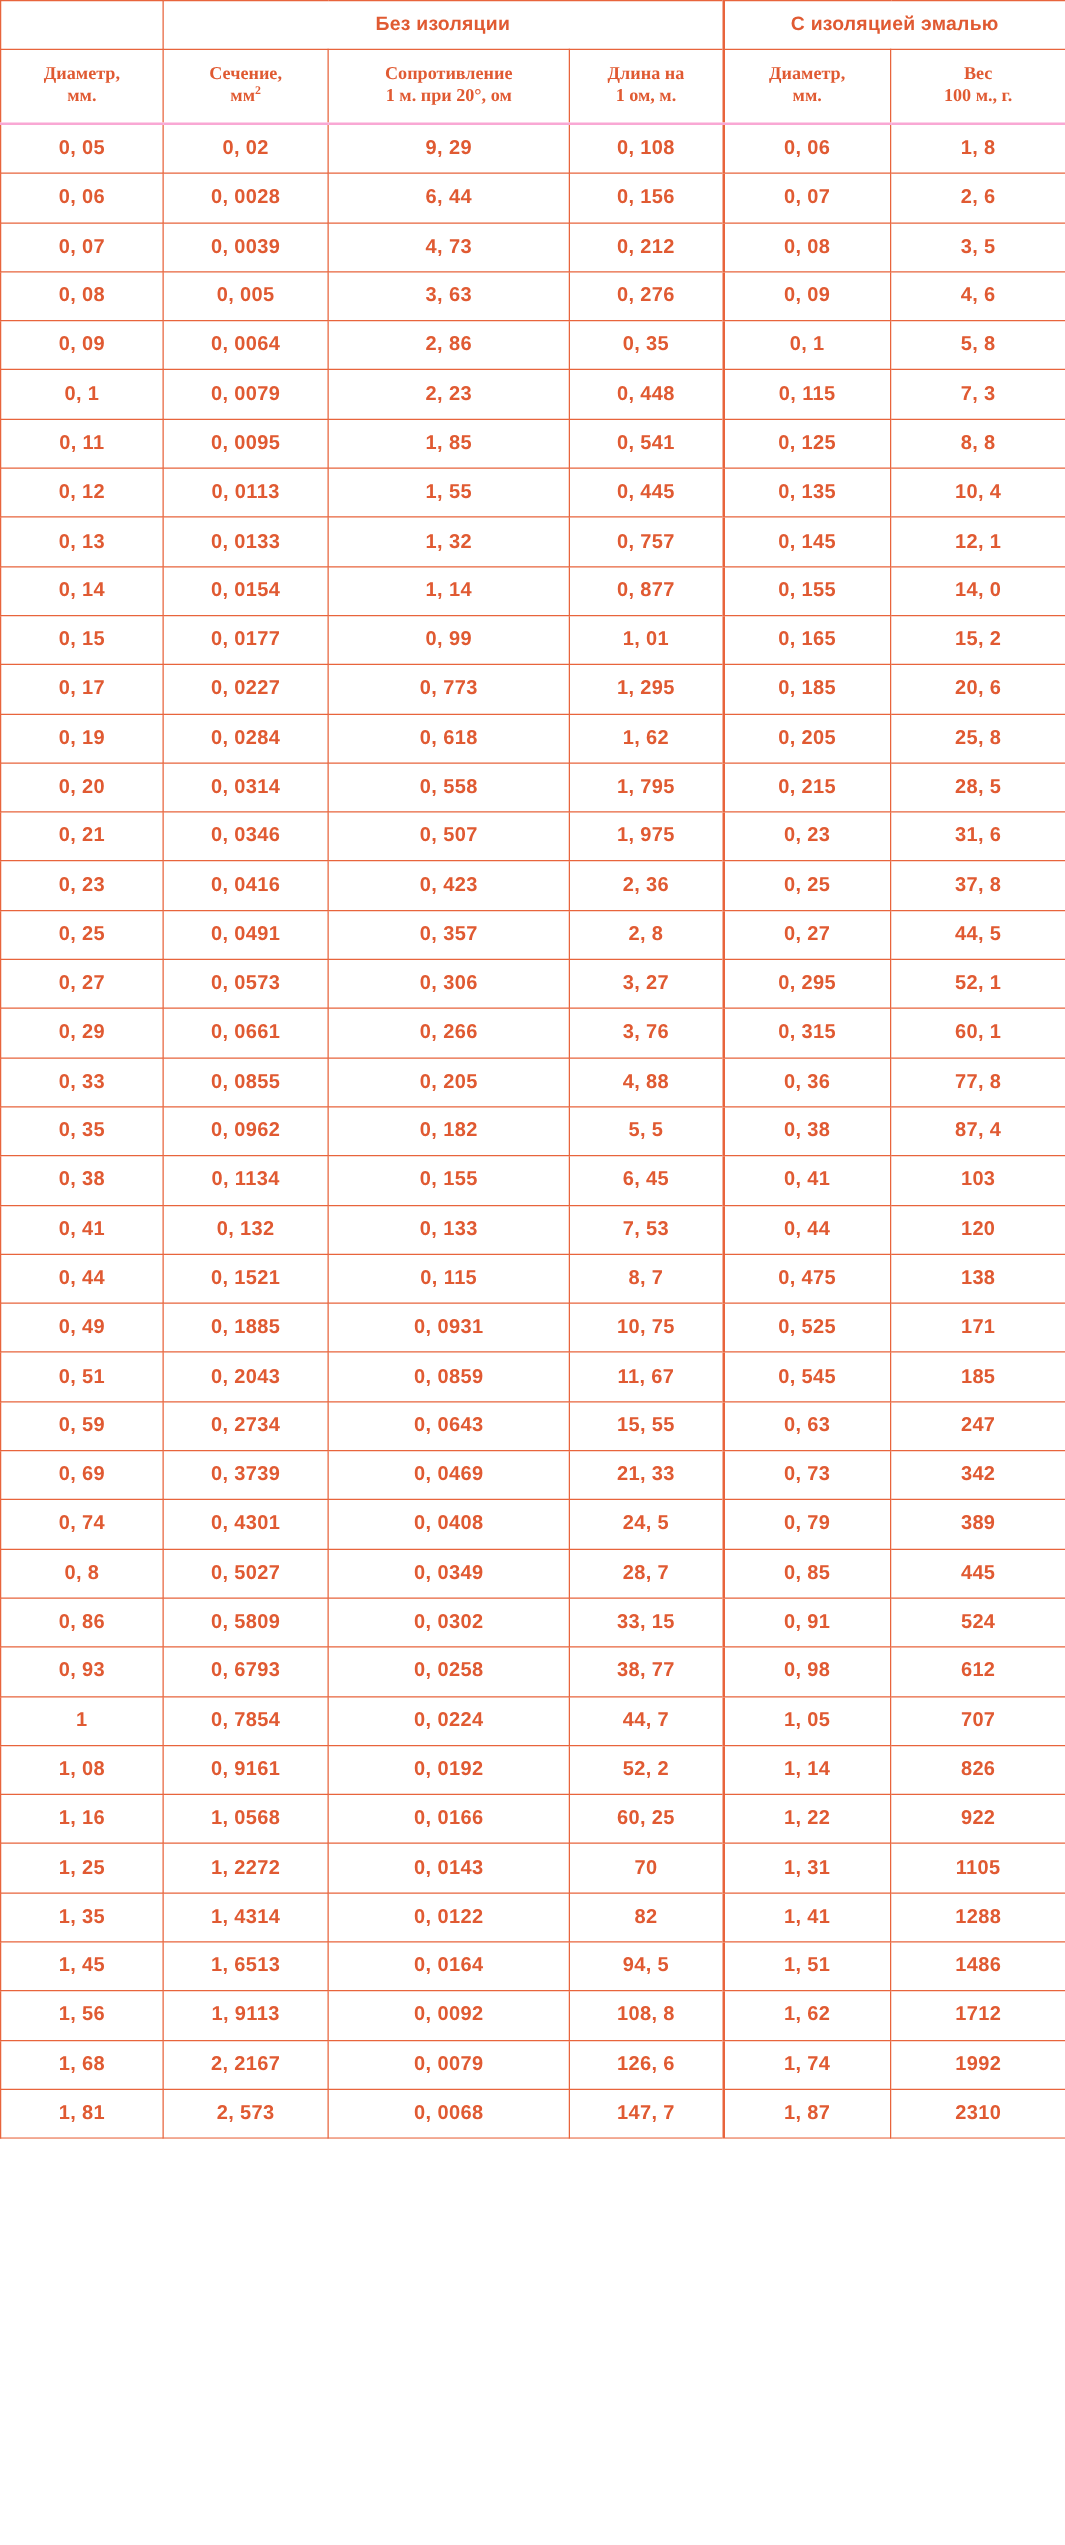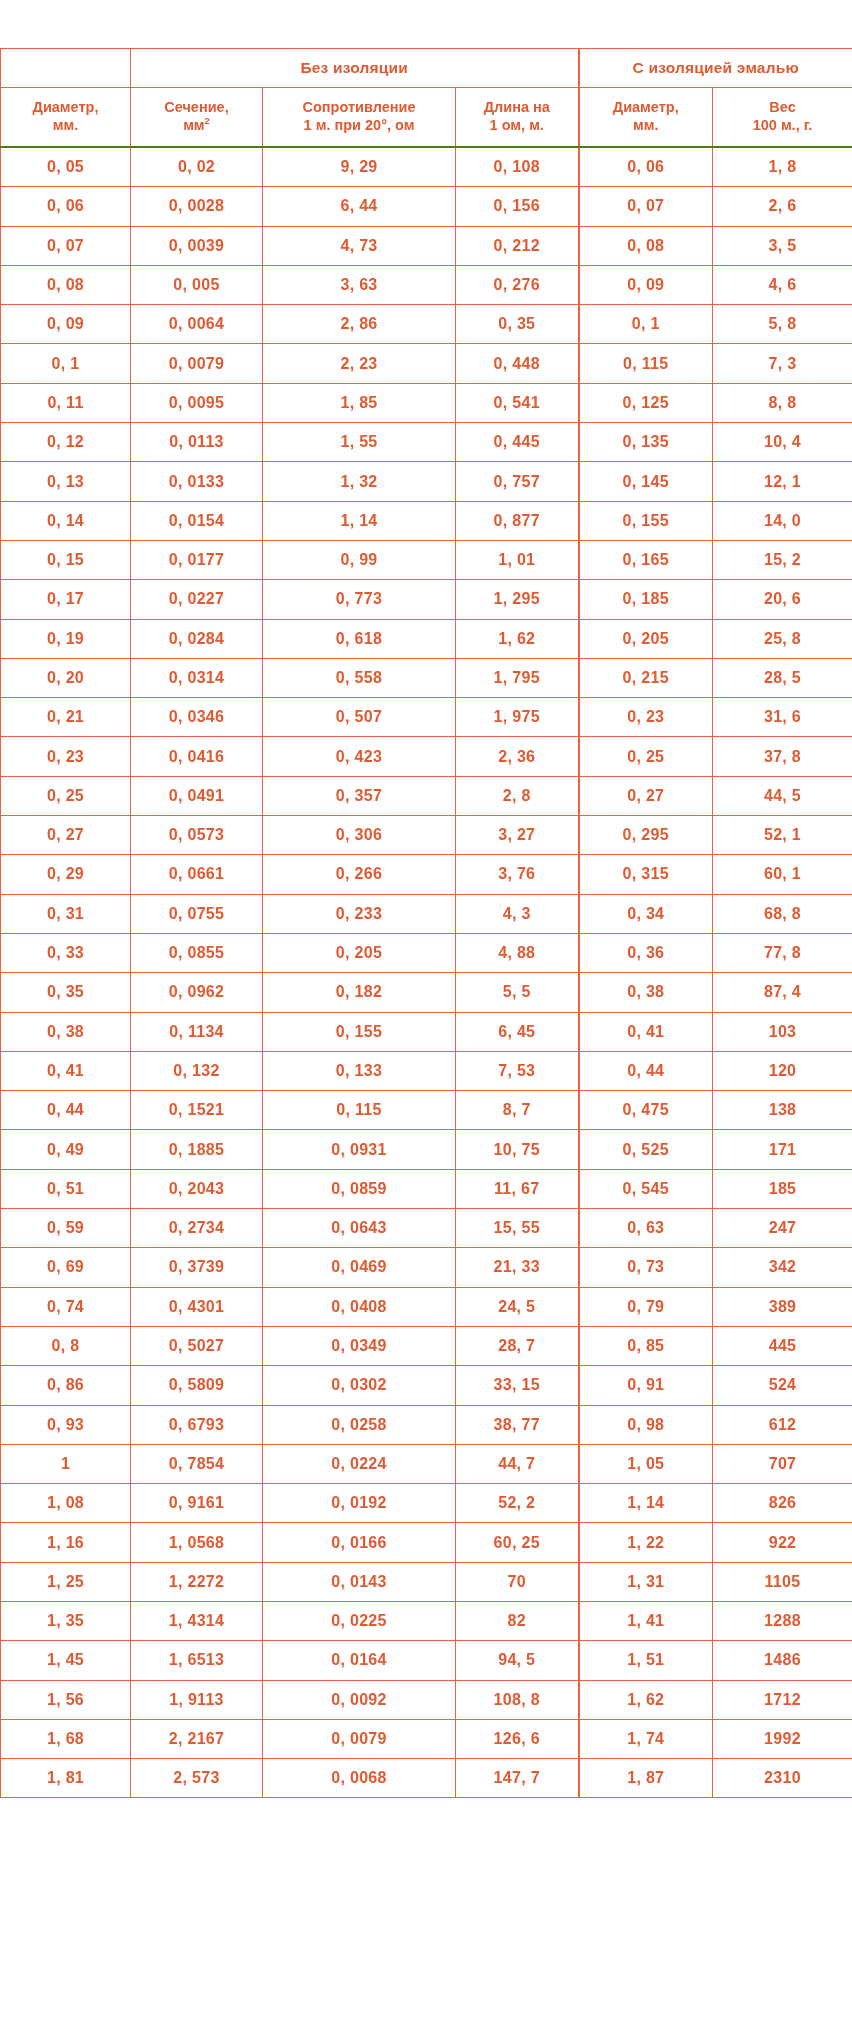--- a/index.html
+++ b/index.html
@@ -9,21 +9,20 @@
   }
   body {
     width: 852px;
     font-family: "Liberation Sans", sans-serif;
     -webkit-font-smoothing: antialiased;
   }
   #wire-table {
     width: 852px;
     border-collapse: collapse;
     table-layout: fixed;
-    margin-top: 48px;
   }
   #wire-table col.c0 { width: 130px; }
   #wire-table col.c1 { width: 132px; }
   #wire-table col.c2 { width: 193px; }
   #wire-table col.c3 { width: 123px; }
   #wire-table col.c4 { width: 134px; }
   #wire-table col.c5 { width: 140px; }
 
   #wire-table td, #wire-table th {
     border: 1px solid #e8643c;
@@ -55,21 +54,21 @@
   }
   .data-row td {
     height: 38.3px;
     font-size: 16px;
     letter-spacing: 0.3px;
   }
   
   .vsep-left { border-left: 2px solid #e8643c !important; }
   
   .hr-strong td { border-bottom-width: 2px; }
-  #wire-table tr.header-bottom th { border-bottom: 2px solid #4d7c0f; }
+  #wire-table tr.header-bottom th { border-bottom: 2px solid #f9a8d4; font-family: Liberation Serif, serif; }
 </style>
 </head>
 <body>
 
 <table id="wire-table">
   <colgroup>
     <col class="c0">
       <col class="c1">
       <col class="c2">
       <col class="c3">
@@ -238,28 +237,20 @@
       </tr>
       <tr class="data-row">
         <td>0, 29</td>
         <td>0, 0661</td>
         <td>0, 266</td>
         <td>3, 76</td>
         <td class="vsep-left">0, 315</td>
         <td>60, 1</td>
       </tr>
       <tr class="data-row">
-        <td>0, 31</td>
-        <td>0, 0755</td>
-        <td>0, 233</td>
-        <td>4, 3</td>
-        <td class="vsep-left">0, 34</td>
-        <td>68, 8</td>
-      </tr>
-      <tr class="data-row">
         <td>0, 33</td>
         <td>0, 0855</td>
         <td>0, 205</td>
         <td>4, 88</td>
         <td class="vsep-left">0, 36</td>
         <td>77, 8</td>
       </tr>
       <tr class="data-row hr-strong">
         <td>0, 35</td>
         <td>0, 0962</td>
@@ -384,21 +375,21 @@
         <td>1, 25</td>
         <td>1, 2272</td>
         <td>0, 0143</td>
         <td>70</td>
         <td class="vsep-left">1, 31</td>
         <td>1105</td>
       </tr>
       <tr class="data-row">
         <td>1, 35</td>
         <td>1, 4314</td>
-        <td>0, 0225</td>
+        <td>0, 0122</td>
         <td>82</td>
         <td class="vsep-left">1, 41</td>
         <td>1288</td>
       </tr>
       <tr class="data-row hr-strong">
         <td>1, 45</td>
         <td>1, 6513</td>
         <td>0, 0164</td>
         <td>94, 5</td>
         <td class="vsep-left">1, 51</td>

